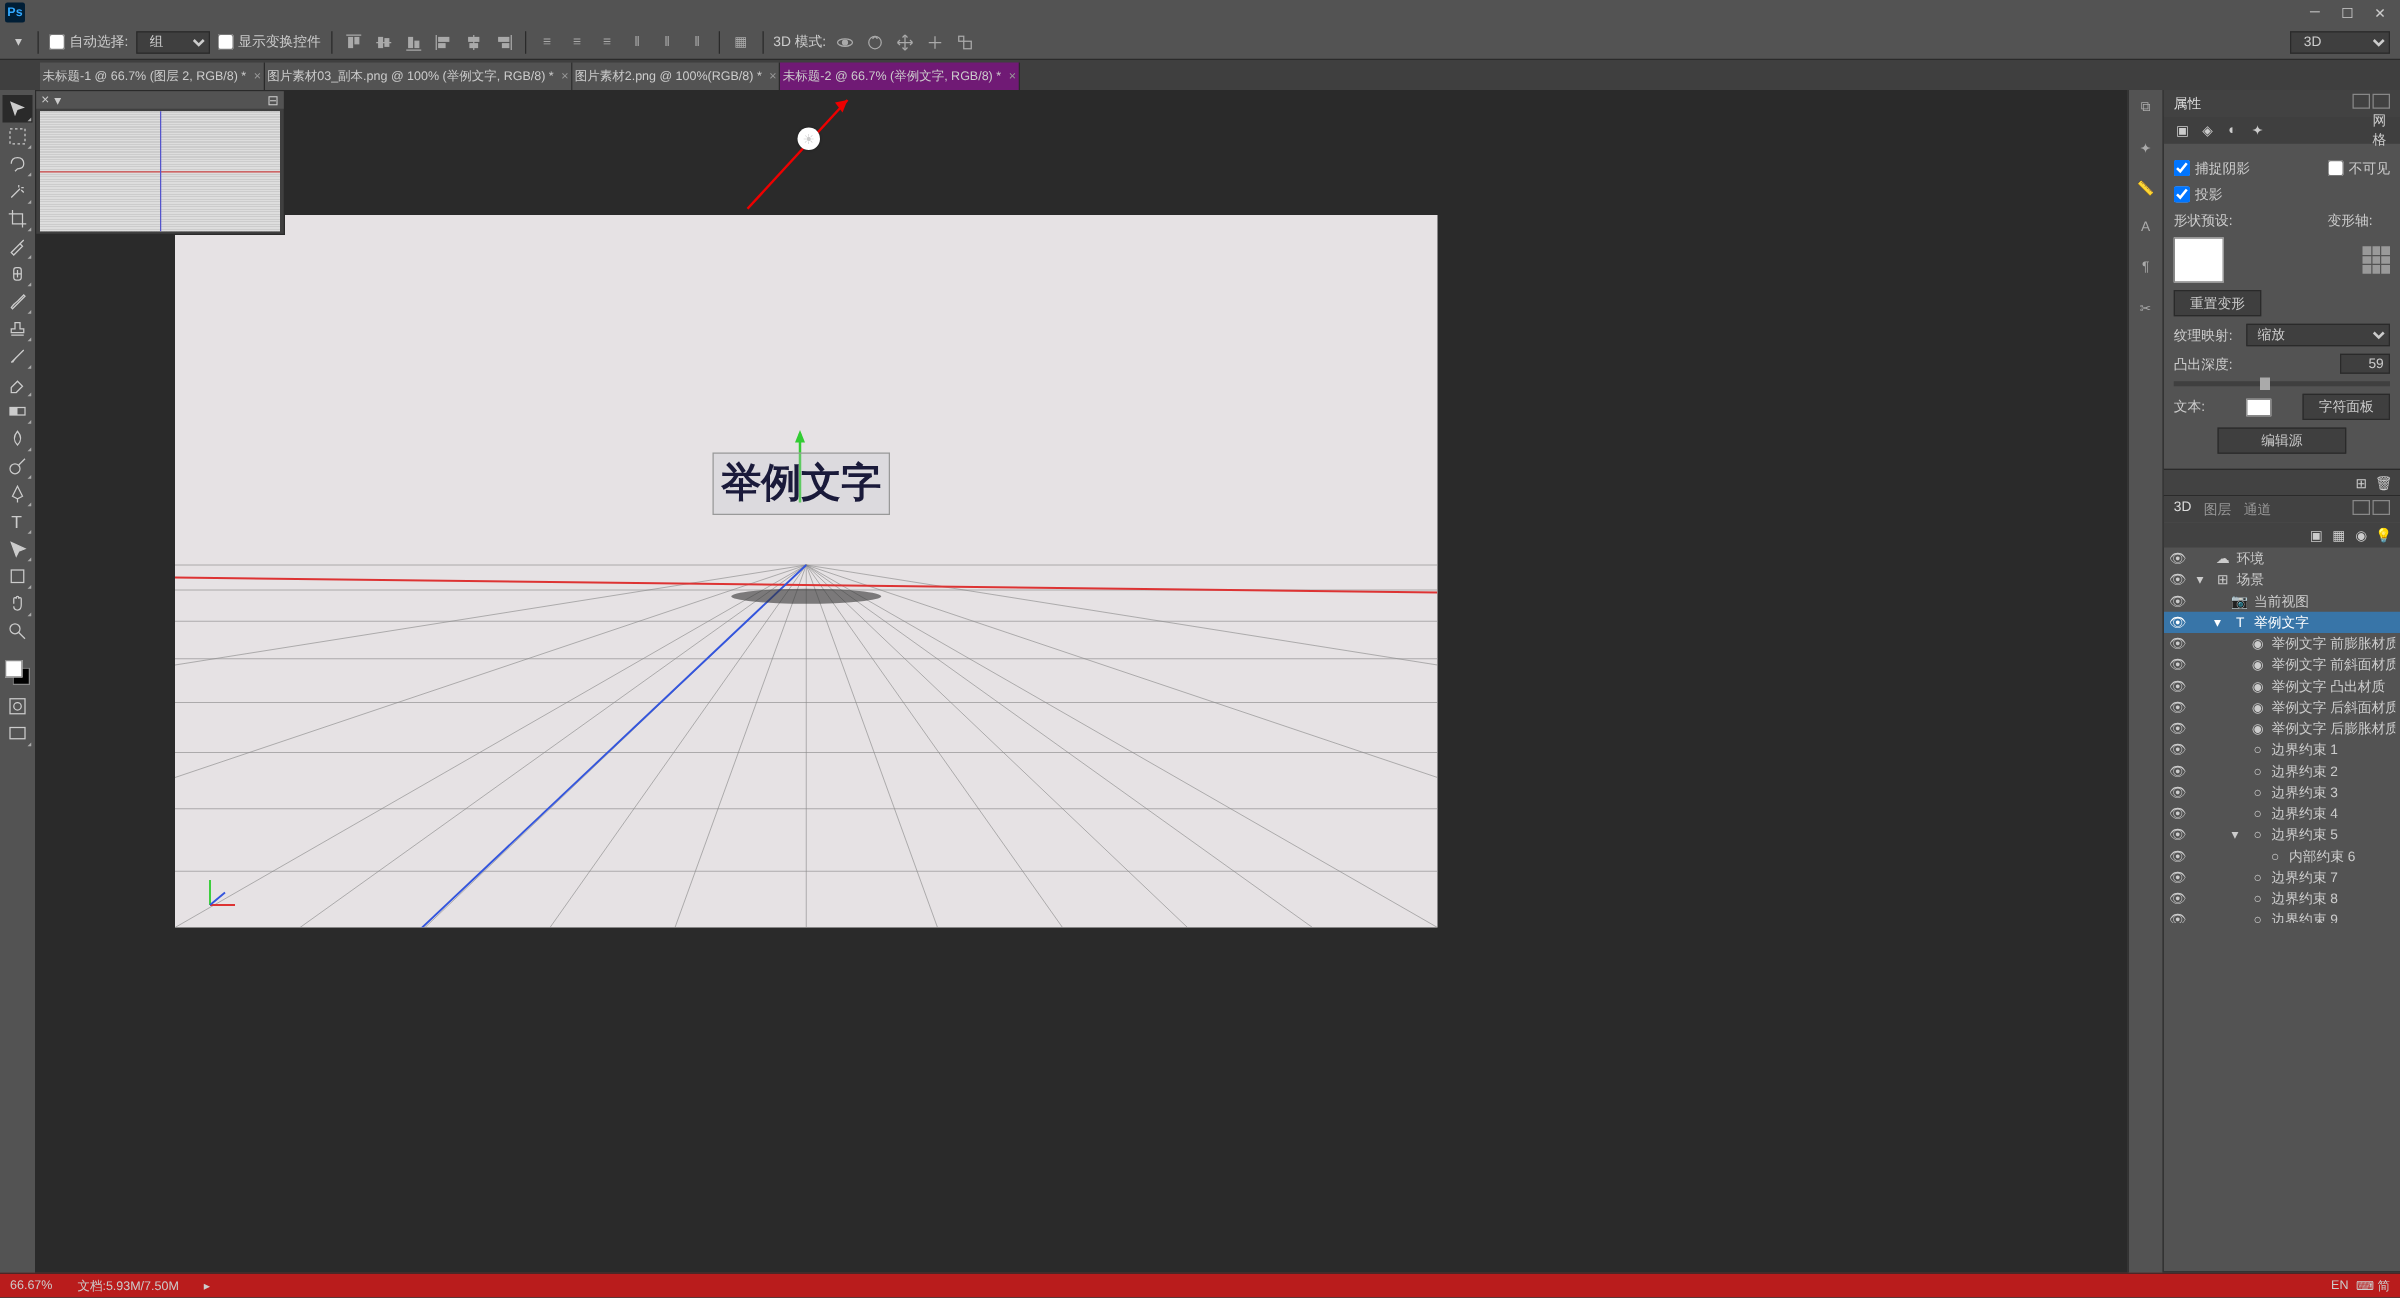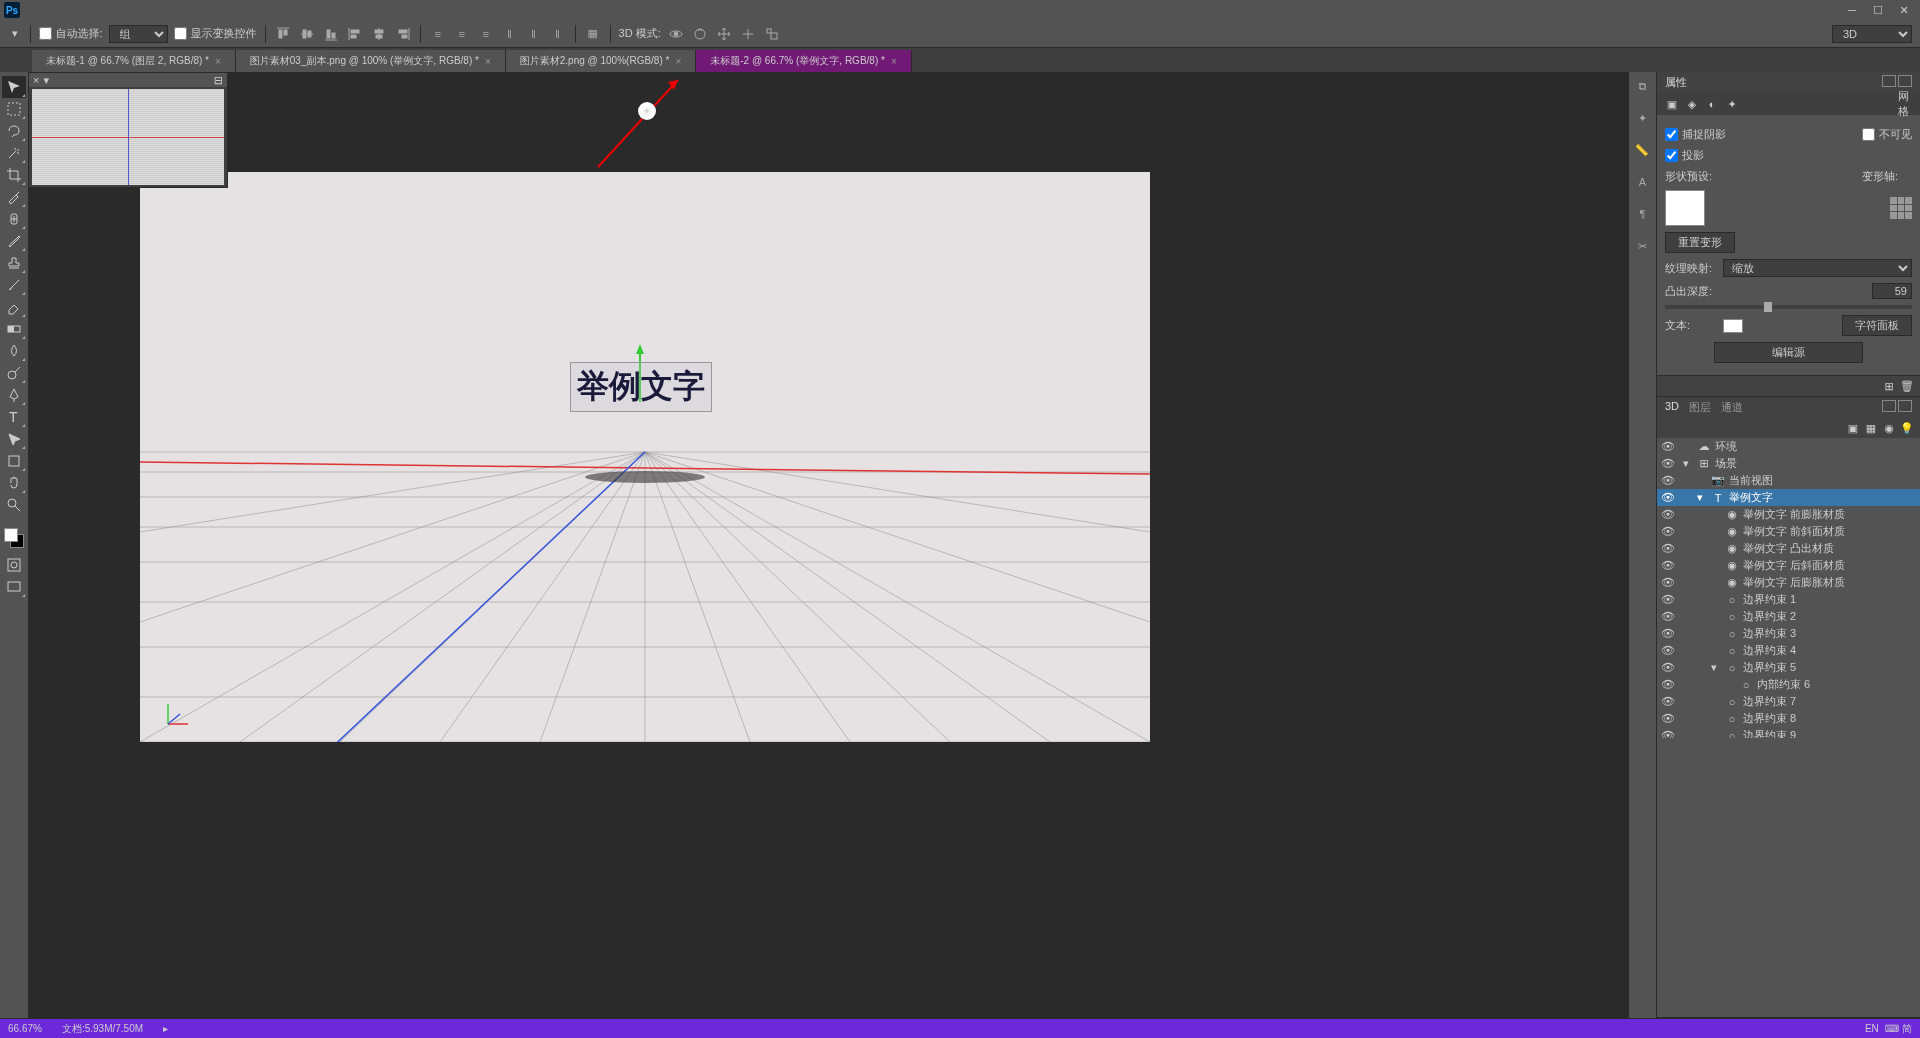--- a/index.html
+++ b/index.html
@@ -12,21 +12,21 @@
 .window-controls div { width: 24px; height: 16px; display: flex; align-items: center; justify-content: center; cursor: default; }
 .optionsbar { height: 28px; background: #535353; border-bottom: 1px solid #2a2a2a; display: flex; align-items: center; padding: 0 8px; gap: 6px; }
 .opt-btn { padding: 2px 4px; display: flex; align-items: center; }
 .opt-select { background: #3f3f3f; border: 1px solid #2a2a2a; color: #ccc; padding: 1px 20px 1px 6px; font-size: 11px; }
 .opt-check { display: flex; align-items: center; gap: 4px; }
 .opt-sep { width: 1px; height: 18px; background: #2a2a2a; margin: 0 2px; }
 .opt-icon { width: 18px; height: 18px; display: flex; align-items: center; justify-content: center; color: #aaa; }
 .opt-icon svg { width: 14px; height: 14px; stroke: #aaa; fill: none; stroke-width: 1; }
 .opt-right { margin-left: auto; }
 .tabs { height: 24px; background: #3f3f3f; display: flex; align-items: flex-end; padding-left: 32px; }
-.tab { background: #535353; padding: 4px 14px; font-size: 10px; border-right: 1px solid #2a2a2a; display: flex; align-items: center; gap: 6px; }
+.tab { background: #535353; padding: 4px 2px; font-size: 10px; border-right: 1px solid #2a2a2a; display: flex; align-items: center; gap: 6px; }
 .tab.active { background: #701a75; }
 .tab .close { color: #999; }
 .main { display: flex; height: calc(100% - 92px); }
 .toolbar { width: 28px; background: #535353; display: flex; flex-direction: column; padding-top: 4px; }
 .tool { width: 24px; height: 22px; margin: 0 auto; display: flex; align-items: center; justify-content: center; color: #ccc; position: relative; }
 .tool.active { background: #2a2a2a; }
 .tool svg { width: 16px; height: 16px; }
 .tool .corner { position: absolute; bottom: 1px; right: 1px; width: 0; height: 0; border-right: 3px solid #aaa; border-top: 3px solid transparent; }
 .fgbg { margin: 6px auto; position: relative; width: 20px; height: 20px; }
 .fg { width: 14px; height: 14px; background: #fff; border: 1px solid #888; position: absolute; top: 0; left: 0; z-index: 2; }
@@ -37,21 +37,21 @@
 .nav-header .x { margin-left: 0; }
 .nav-thumb { width: 192px; height: 96px; margin: 2px auto; background: repeating-linear-gradient(0deg, #ddd 0 1px, #ccc 1px 2px), repeating-linear-gradient(90deg, #ddd 0 1px, #ccc 1px 2px); position: relative; }
 .nav-thumb::before { content: ''; position: absolute; left: 0; right: 0; top: 50%; height: 1px; background: #c44; }
 .nav-thumb::after { content: ''; position: absolute; top: 0; bottom: 0; left: 50%; width: 1px; background: #55c; }
 .canvas { position: absolute; top: 100px; left: 112px; width: 1010px; height: 570px; background: #e6e2e4; overflow: hidden; }
 .grid-3d { position: absolute; inset: 0; }
 .text3d { position: absolute; top: 190px; left: 430px; font-size: 32px; font-weight: bold; color: #1a1a3a; border: 1px solid #999; padding: 2px 6px; background: rgba(200,200,210,0.3); }
 .axis-gizmo { position: absolute; bottom: 10px; left: 20px; width: 40px; height: 40px; }
 .light-icon { position: absolute; top: 30px; left: 610px; width: 18px; height: 18px; border-radius: 50%; background: #fff; display: flex; align-items: center; justify-content: center; box-shadow: 0 0 2px rgba(0,0,0,0.4); }
 .red-arrow { position: absolute; top: 0; left: 550px; width: 120px; height: 100px; pointer-events: none; }
-.right-panels { width: 264px; background: #535353; display: flex; flex-direction: column; border-left: 1px solid #2a2a2a; }
+.right-panels { width: 190px; background: #535353; display: flex; flex-direction: column; border-left: 1px solid #2a2a2a; }
 .panel-dock { width: 28px; background: #535353; display: flex; flex-direction: column; align-items: center; padding-top: 6px; gap: 16px; border-left: 1px solid #2a2a2a; }
 .dock-icon { width: 20px; height: 16px; color: #aaa; display:flex; align-items:center; justify-content:center; }
 .panel { border-bottom: 1px solid #2a2a2a; }
 .panel-header { background: #424242; padding: 3px 8px; font-size: 11px; display: flex; gap: 10px; }
 .panel-tab { color: #999; }
 .panel-tab.active { color: #ddd; }
 .panel-body { padding: 6px 8px; }
 .prop-icons { display: flex; gap: 6px; padding: 4px 8px; background: #3f3f3f; }
 .prop-icons span { width: 14px; height: 14px; display:flex; align-items:center; justify-content:center; }
 .prop-row { display: flex; align-items: center; gap: 8px; margin: 6px 0; font-size: 11px; }
@@ -68,21 +68,21 @@
 .slider-thumb { position: absolute; top: -3px; width: 8px; height: 10px; background: #aaa; }
 .layers-list { max-height: 300px; overflow-y: auto; }
 .layer-row { display: flex; align-items: center; padding: 1px 4px; gap: 4px; font-size: 11px; }
 .layer-row.selected { background: #3875a8; color: #fff; }
 .layer-eye { width: 14px; text-align: center; }
 .layer-toggle { width: 10px; }
 .layer-icon { width: 14px; text-align: center; }
 .layer-label { flex: 1; white-space: nowrap; overflow: hidden; }
 .layer-filter { display: flex; gap: 4px; padding: 3px 6px; justify-content: flex-end; background: #424242; }
 .layer-filter span { width: 14px; height: 14px; display:flex; align-items:center; justify-content:center; }
-.statusbar { height: 20px; background: #6d28d9; border-top: 1px solid #2a2a2a; display: flex; align-items: center; padding: 0 8px; gap: 20px; font-size: 10px; }
+.statusbar { height: 20px; background: #b91c1c; border-top: 1px solid #2a2a2a; display: flex; align-items: center; padding: 0 8px; gap: 20px; font-size: 10px; }
 .status-right { margin-left: auto; display: flex; gap: 6px; align-items: center; }
 .collapse-icons { display:flex; gap:2px; margin-left:auto; }
 .collapse-icons span { width:14px; height:12px; border:1px solid #888; }
 </style>
 </head>
 <body>
 
 <div class="titlebar">
   <div class="ps-logo">Ps</div>
   <div class="window-controls">

